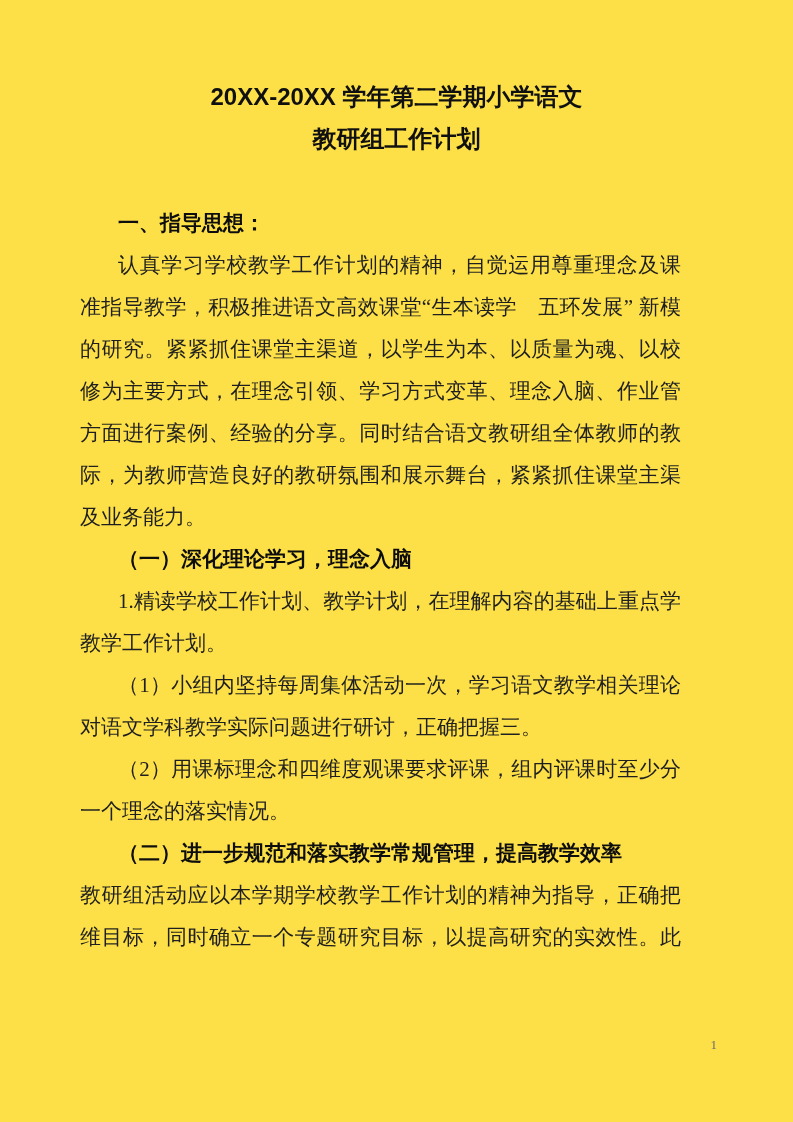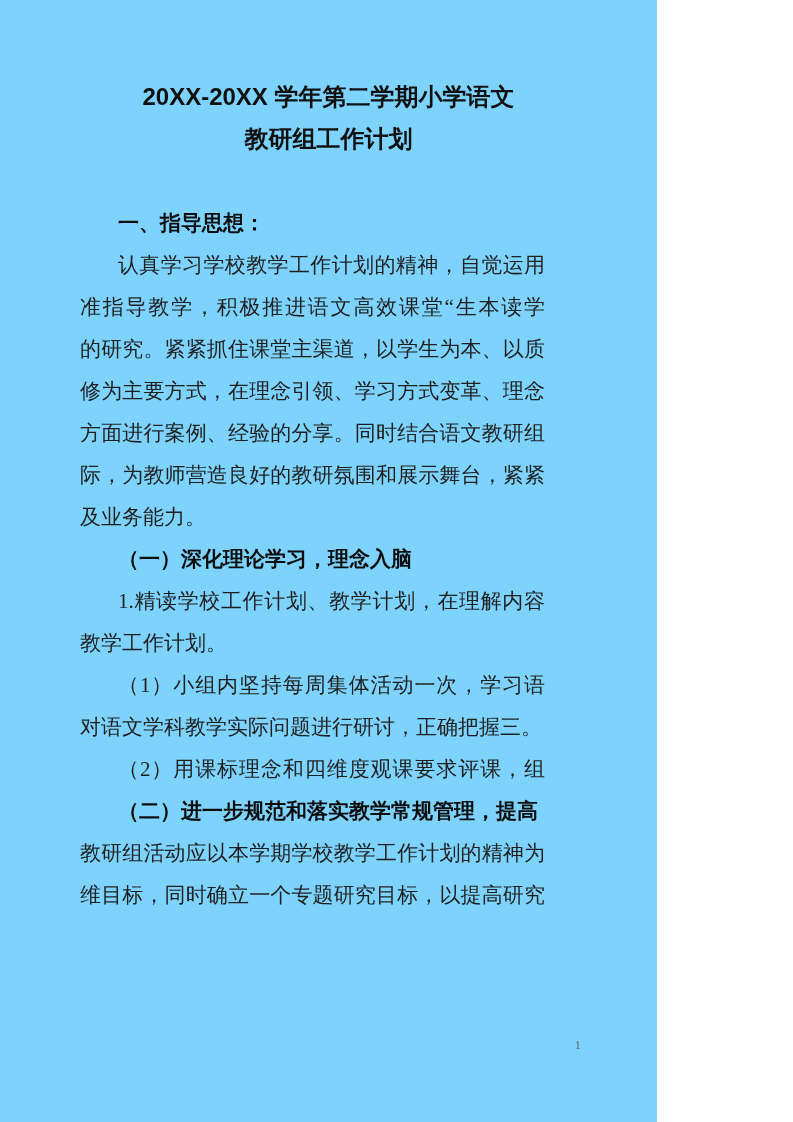--- a/index.html
+++ b/index.html
@@ -2,23 +2,23 @@
 <html><head>
 <meta charset="utf-8">
 <style>
   html, body {
     margin: 0;
     padding: 0;
     background: #ffffff;
   }
   .page {
     position: relative;
-    width: 657px;
+    width: 793px;
     height: 1122px;
-    background: #7dd3fc;
+    background: #fde047;
     overflow: hidden;
     font-family: "Liberation Serif", "DejaVu Serif", serif;
     color: #1f1f1f;
   }
   .doc-title {
     padding-top: 76px;
     text-align: center;
     font-family: "Liberation Sans", "DejaVu Sans", sans-serif;
     font-weight: bold;
     font-size: 24px;
@@ -77,19 +77,20 @@
       <div class="line justify">修为主要方式，在理念引领、学习方式变革、理念入脑、作业管理等</div>
       <div class="line justify">方面进行案例、经验的分享。同时结合语文教研组全体教师的教研实</div>
       <div class="line justify">际，为教师营造良好的教研氛围和展示舞台，紧紧抓住课堂主渠道</div>
       <div class="line">及业务能力。</div>
       <div class="line heading indent">（一）深化理论学习，理念入脑</div>
       <div class="line indent justify">1.精读学校工作计划、教学计划，在理解内容的基础上重点学习</div>
       <div class="line">教学工作计划。</div>
       <div class="line indent justify">（1）小组内坚持每周集体活动一次，学习语文教学相关理论和针</div>
       <div class="line">对语文学科教学实际问题进行研讨，正确把握三。</div>
       <div class="line indent justify">（2）用课标理念和四维度观课要求评课，组内评课时至少分析出</div>
+      <div class="line">一个理念的落实情况。</div>
       <div class="line heading indent">（二）进一步规范和落实教学常规管理，提高教学效率</div>
       <div class="line justify">教研组活动应以本学期学校教学工作计划的精神为指导，正确把握三</div>
       <div class="line justify">维目标，同时确立一个专题研究目标，以提高研究的实效性。此外，</div>
     </main>
 
   <div class="page-number">1</div>
 </div>
 
 </body></html>

